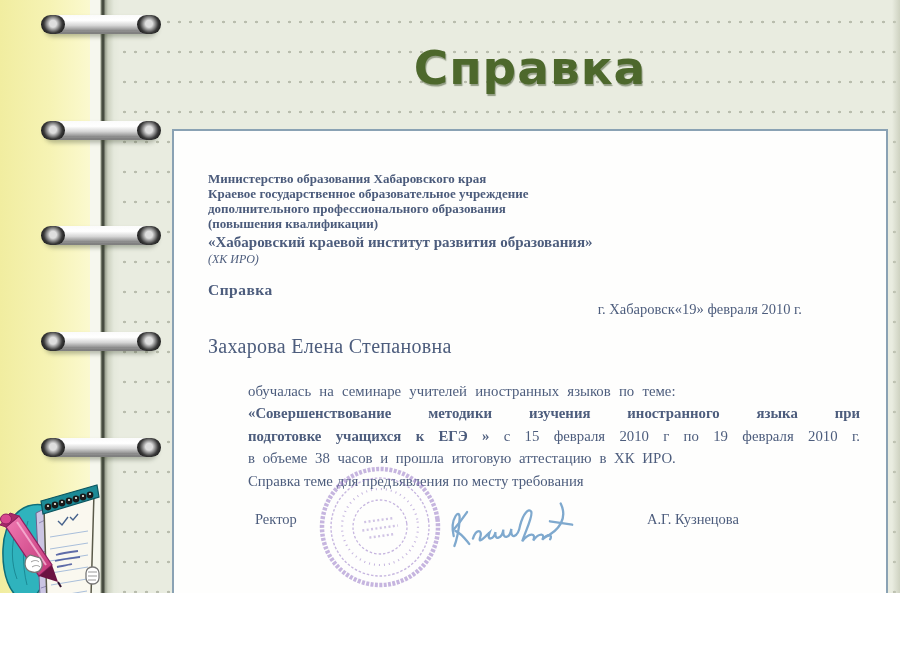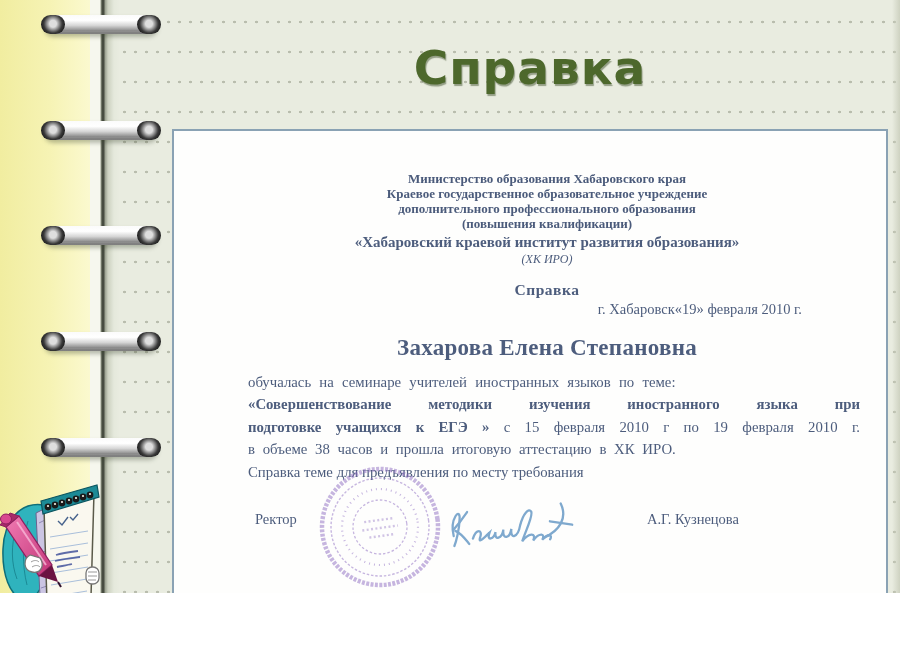--- a/index.html
+++ b/index.html
@@ -46,38 +46,38 @@
     position:absolute; left:160px; right:0; top:40px; margin:0; z-index:4;
     text-align:center; font-family:"DejaVu Sans", sans-serif; font-weight:bold;
     font-size:47px; color:#4d682c; letter-spacing:1px;
     text-shadow:1px 2px 1px rgba(45,65,25,.45);
   }
   
   .card{
     position:absolute; left:172px; top:129px; width:712px; height:482px; z-index:2;
     background:#fefefd; border:2px solid #8aa2b4; color:#4d5d7d;
   }
-  .centered{ position:absolute; left:34px; right:0; text-align:center; }
+  .centered{ position:absolute; left:34px; right:0; }
   .doc-header{ top:40px; font-weight:bold; font-size:13px; line-height:15px; color:#4b5b7b;}
   .institute{ top:103px; font-weight:bold; font-size:15px; }
   .abbr{ top:121px; font-size:12px;font-style:italic; }
   .doc-title{ top:150px; font-weight:bold; font-size:15.5px; letter-spacing:.5px;}
   .city-date{
     position:absolute; top:170px; left:75px; right:84px;
     display:flex; justify-content:flex-end; font-size:14.5px;
   }
-  .person{ top:204px; font-weight:bold; font-size:23px; letter-spacing:.3px;}
+  .person{ top:204px; font-weight:normal; font-size:20px; letter-spacing:.3px;}
   .docbody{
     position:absolute; top:240px; left:74px; width:612px;
     font-size:14.8px; line-height:22.4px;
   }
   .bline{ white-space:nowrap; }
   .just{ white-space:normal; text-align:justify; text-align-last:justify; }
   .bold{ font-weight:bold; }
-  .spread1{ word-spacing:4.5px; }
+  .spread1{ word-spacing:4.5px;margin-top:9px; }
   .spread4{ word-spacing:4px; }
   .sign-row{ position:absolute; top:380px; left:0; right:0; height:22px; font-size:14.5px;padding-left:32px;}
   .role{ position:absolute; left:81px; }
   .signer{ position:absolute; left:473px; }
   .stamp{ position:absolute; left:141px; top:331px; }
   .signature{ position:absolute; left:272px; top:365px; }
   .mascot{ position:absolute; left:0; top:463px; z-index:6; }
 </style>
 </head>
 <body>

